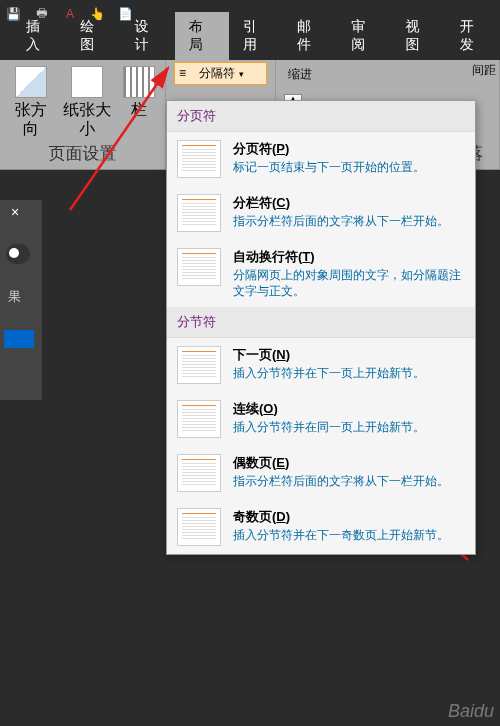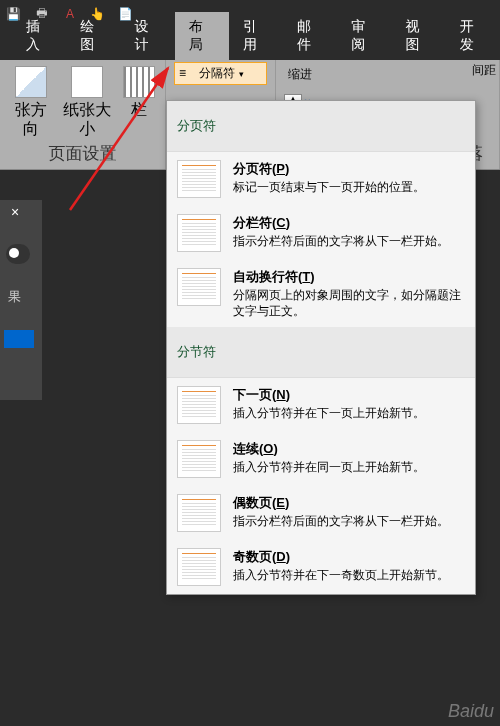--- a/index.html
+++ b/index.html
@@ -23,29 +23,29 @@
     .small-btn { display: flex; align-items: center; gap: 4px; padding: 2px 4px; font-size: 12px; cursor: pointer; }
     .small-btn-icon { width: 16px; height: 16px; display: inline-block; }
     .small-btn.highlighted { border: 1px solid #f5a623; background: #fde7c4; }
     
     .indent-group { display: flex; flex-direction: column; gap: 4px; padding-top: 4px; }
     .stepper { display: flex; align-items: center; gap: 2px; }
     .stepper-box { width: 18px; height: 18px; background: #fff; border: 1px solid #888; display: flex; flex-direction: column; }
     .stepper-arrow { flex: 1; display: flex; align-items: center; justify-content: center; font-size: 6px; border-bottom: 1px solid #ccc; }
     
     .dropdown-panel { position: absolute; left: 166px; top: 100px; width: 310px; background: #f5f5f5; border: 1px solid #999; box-shadow: 2px 2px 8px rgba(0,0,0,0.3); z-index: 10; }
-    .section-header { background: #e8e8e8; padding: 16px 10px; font-size: 13px; color: #14532d; border-bottom: 1px solid #ddd; }
+    .section-header { background: #e8e8e8; padding: 6px 10px; font-size: 13px; color: #701a75; border-bottom: 1px solid #ddd; }
     .menu-item { display: flex; padding: 8px 10px; gap: 12px; cursor: pointer; }
     .menu-icon { width: 44px; height: 38px; background: #fff; border: 1px solid #ccc; flex-shrink: 0; position: relative; }
     .menu-icon::before { content: ""; position: absolute; left: 4px; top: 4px; right: 4px; height: 1px; background: #e89040; }
     .menu-icon::after { content: ""; position: absolute; left: 4px; top: 8px; right: 4px; bottom: 4px; background: repeating-linear-gradient(to bottom, #ddd 0, #ddd 1px, transparent 1px, transparent 3px); }
     .menu-text { flex: 1; }
     .menu-title { font-size: 13px; color: #000; font-weight: bold; }
     .menu-title u { text-decoration: underline; }
-    .menu-desc { font-size: 12px; color: #000000; margin-top: 2px; line-height: 1.3; }
+    .menu-desc { font-size: 12px; color: #0369a1; margin-top: 2px; line-height: 1.3; }
     
     .side-panel { position: absolute; left: 0; top: 200px; width: 42px; height: 200px; background: #444; }
     .side-close { width: 30px; height: 24px; color: #fff; display: flex; align-items: center; justify-content: center; font-size: 14px; cursor: pointer; }
     .side-dot { width: 24px; height: 20px; background: #333; border-radius: 10px; margin: 20px 6px; position: relative; }
     .side-dot::before { content: ""; position: absolute; left: 3px; top: 4px; width: 10px; height: 10px; background: #fff; border-radius: 50%; }
     .side-text { color: #ccc; font-size: 13px; padding: 4px 8px; }
     .side-block { width: 30px; height: 18px; background: #0066cc; margin: 20px 4px; }
     
     .arrow { position: absolute; pointer-events: none; }
     .watermark { position: absolute; right: 6px; bottom: 4px; color: #aaa; font-size: 18px; font-style: italic; opacity: 0.6; }

